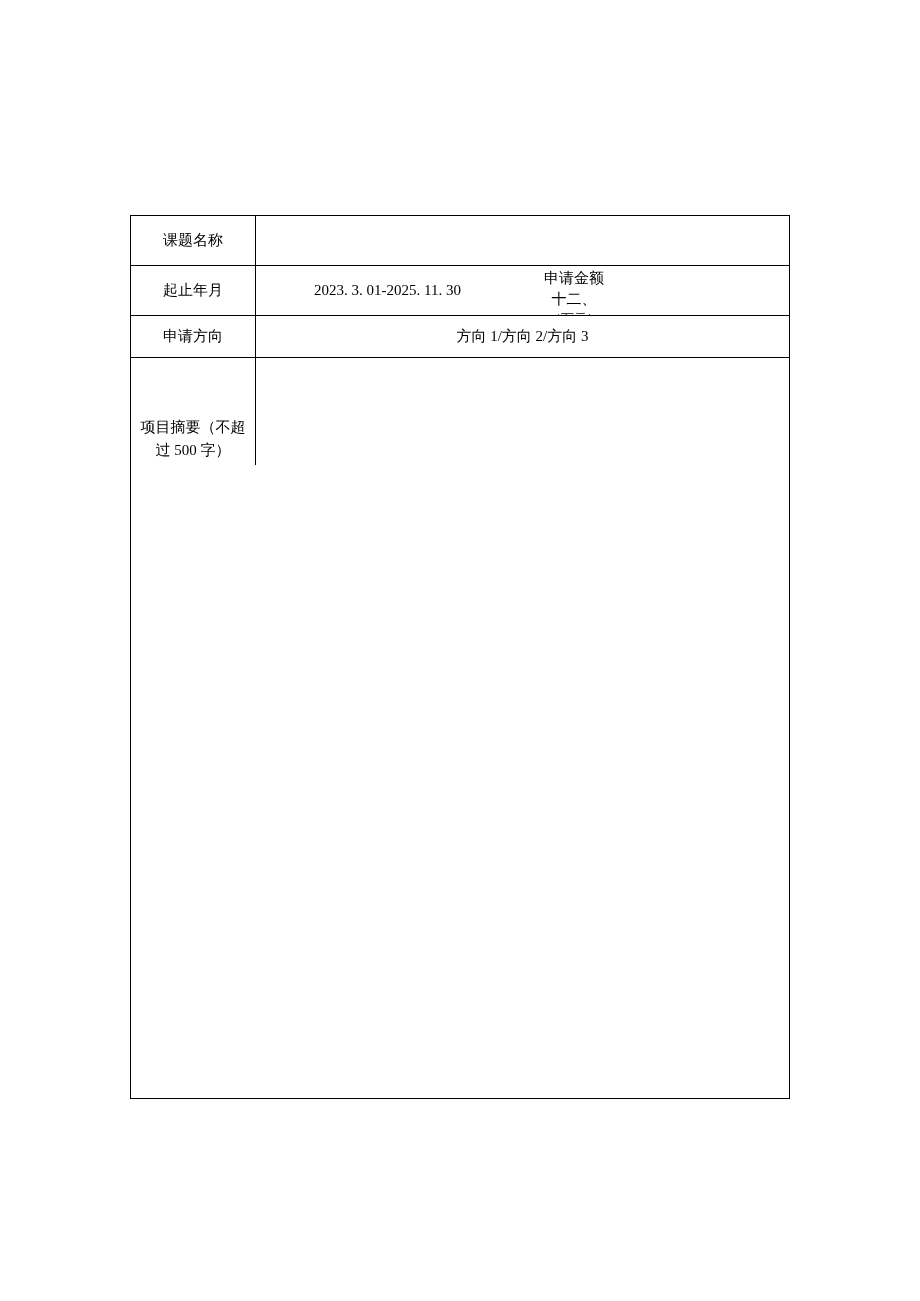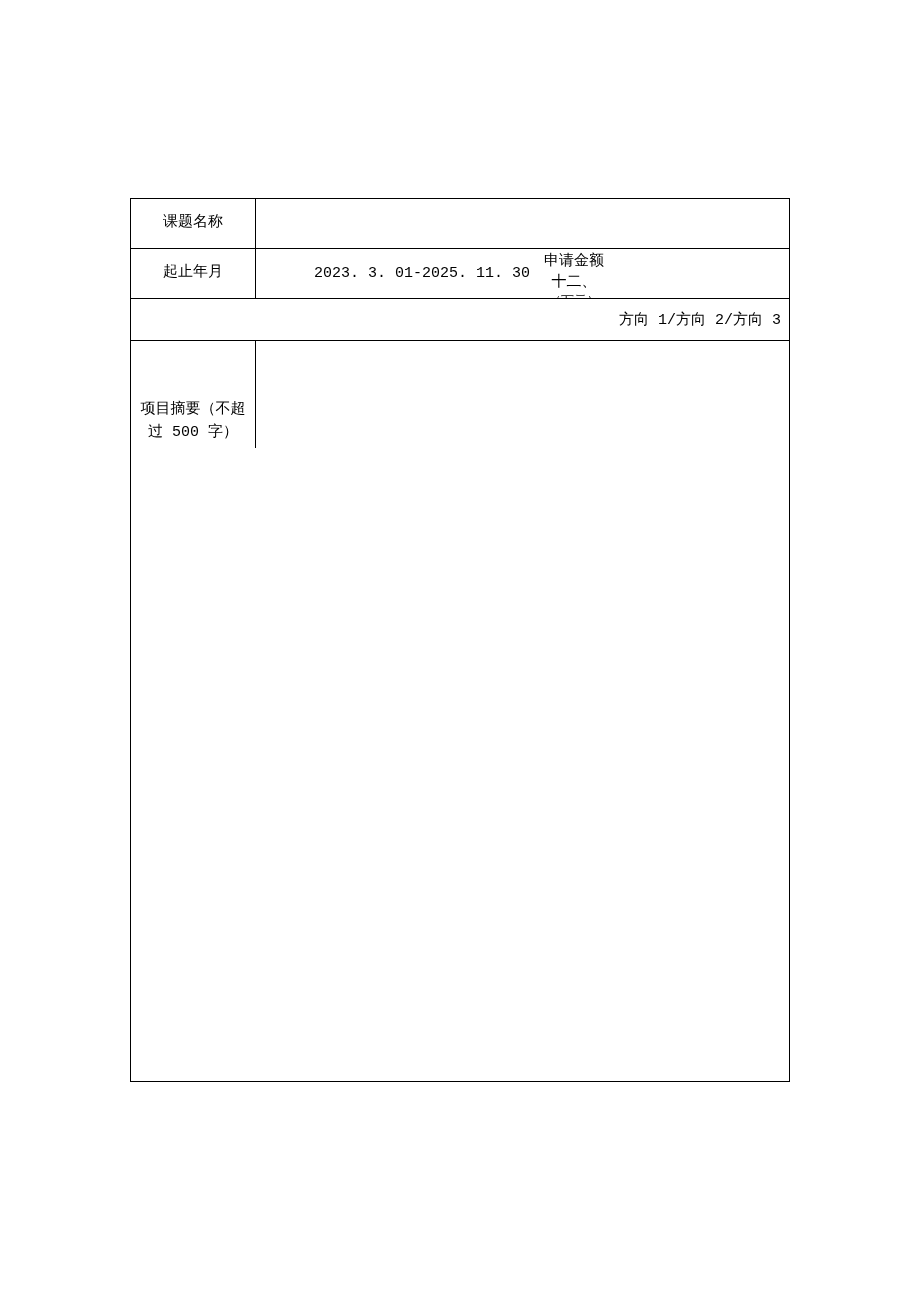--- a/index.html
+++ b/index.html
@@ -10,24 +10,23 @@
     body {
       background: #ffffff;
       font-family: "SimSun", "宋体", serif;
       width: 920px;
       height: 1301px;
       position: relative;
     }
     .table-container {
       position: absolute;
       left: 130px;
-      top: 198px;
+      top: 215px;
       width: 660px;
       border: 1px solid #000;
-      font-family: Liberation Mono, monospace;
     }
     .row {
       display: flex;
       border-bottom: 1px solid #000;
     }
     .row:last-child {
       border-bottom: none;
     }
     .label-cell {
       width: 125px;
@@ -86,21 +85,21 @@
       display: block;
     }
     .amount-line2 {
       display: block;
     }
     .amount-line3 {
       display: block;
       font-size: 13px;
     }
     .row3 .content-cell {
-      justify-content: flex-end;
+      justify-content: center;
     }
     .direction-text {
       text-align: center;
     }
   </style>
 </head>
 <body>
 
 <div class="table-container">
   <div class="row row1">
@@ -120,20 +119,23 @@
       <span class="date-text">2023. 3. 01-2025. 11. 30</span>
       <div class="amount-block">
         <span class="amount-line1">申请金额</span>
         <span class="amount-line2">十二、</span>
         <span class="amount-line3">（万元）</span>
       </div>
     </div>
   </div>
 
   <div class="row row3">
+    <div class="label-cell">
+      <span>申请方向</span>
+    </div>
     <div class="content-cell">
       <span class="direction-text">方向 1/方向 2/方向 3</span>
     </div>
   </div>
 
   <div class="row row4">
     <div class="label-cell">
       <span>项目摘要（不超过 500 字）</span>
     </div>
     <div class="content-cell">

